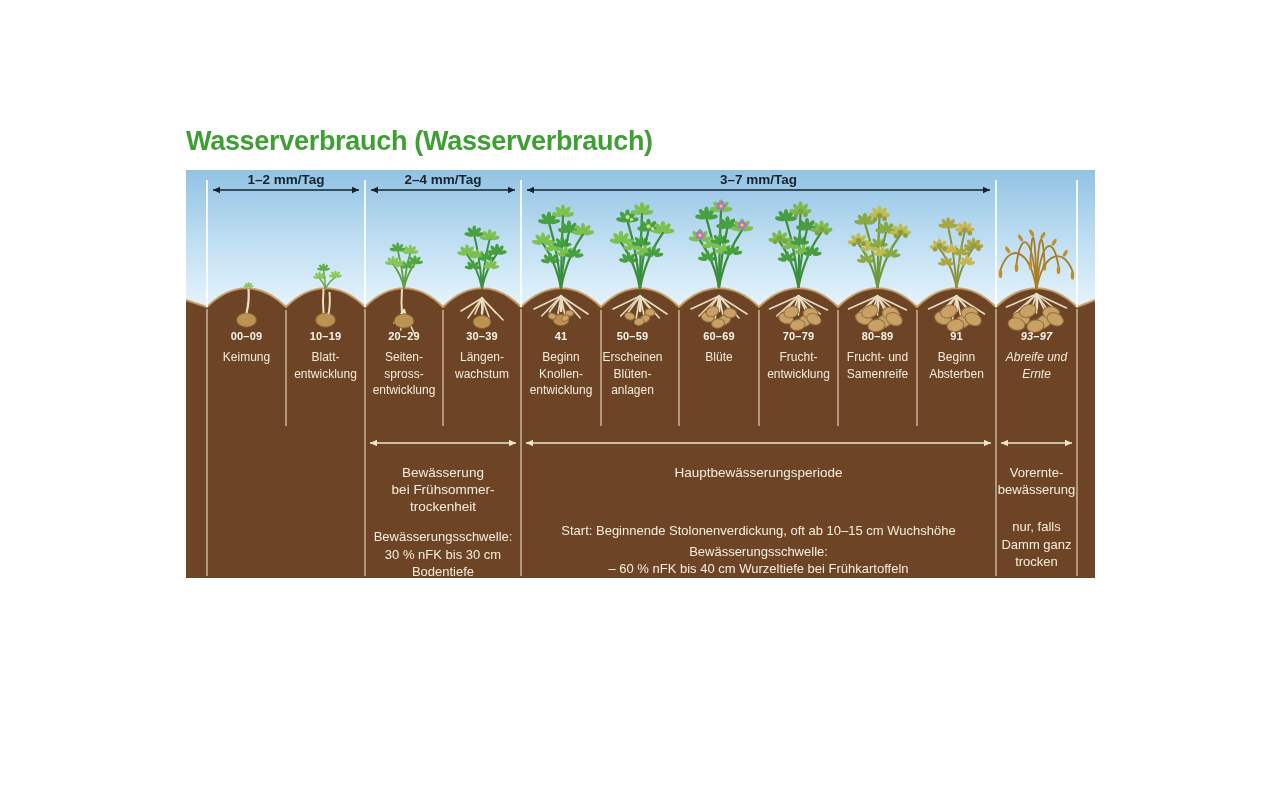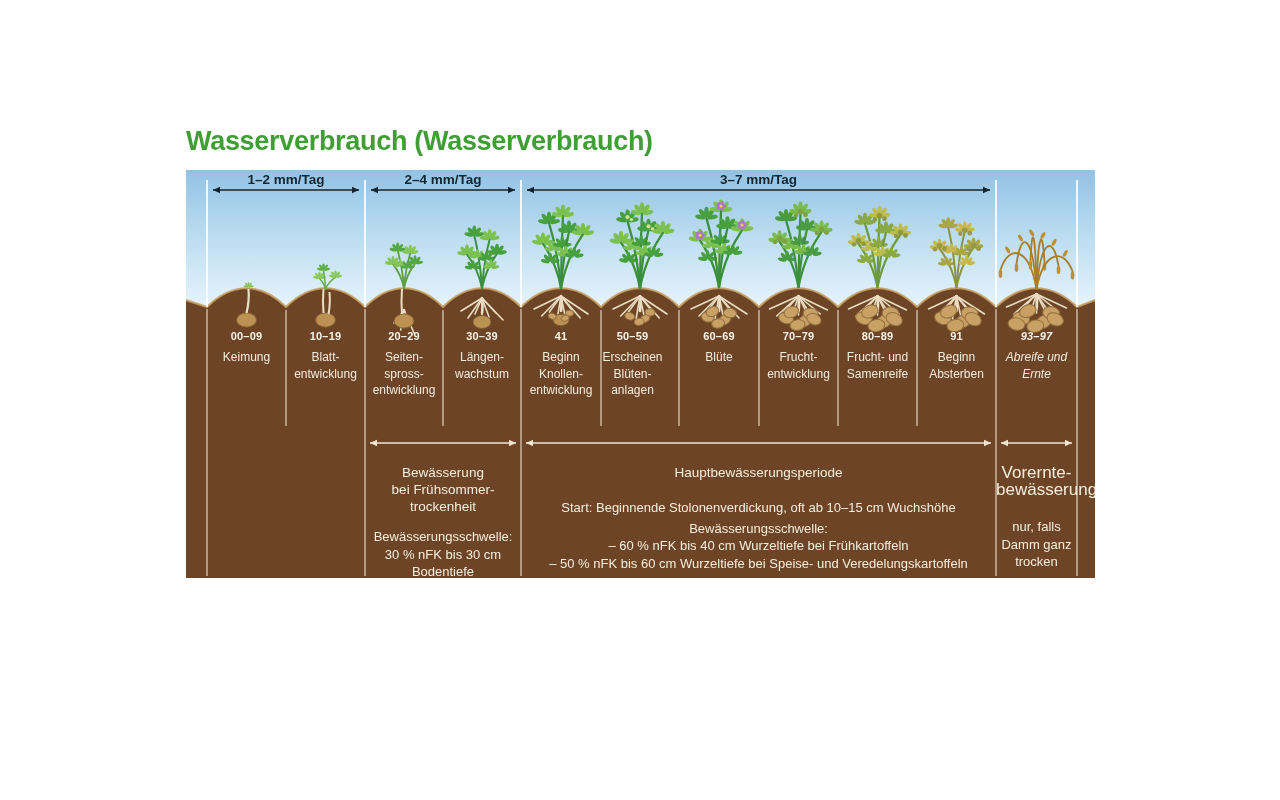--- a/index.html
+++ b/index.html
@@ -17,25 +17,25 @@
   .stage{position:absolute;top:160px;text-align:center;color:#f8f2e7}
   .stage-code{font-size:11px;font-weight:700;letter-spacing:0.2px}
   .stage-label{margin-top:7px;font-size:12px;line-height:16.5px;
                white-space:pre-line;color:#f2ebdc}
   .box{position:absolute;top:270px;bottom:0;color:#f4eddd;text-align:center}
   .box-heading{margin-top:24px;font-size:13.5px;font-weight:400;line-height:17px;white-space:pre-line}
   .box-body{font-size:13px;line-height:17.5px;white-space:pre-line}
   .box-early{left:179px;width:156px}
   .box-early .box-body{margin-top:13px}
   .box-main{left:335px;width:475px}
-  .box-main .box-start{margin-top:18px;font-size:13px;line-height:17px}
+  .box-main .box-start{margin-top:41px;font-size:13px;line-height:17px}
   .box-main .box-th-heading{margin-top:4px;font-size:13px;line-height:17px}
   .box-main .box-th-lines{font-size:13px;line-height:17.5px;white-space:pre-line}
   .box-pre{left:810px;width:81px}
-  .box-pre .box-heading{font-size:17px}
+  .box-pre .box-heading{font-size:13px}
   .box-pre .box-body{margin-top:20px}
 </style>
 </head>
 <body>
 
 <h1 class="title">Wasserverbrauch (Wasserverbrauch)</h1>
 
 <div class="diagram">
   <svg class="scene" width="909" height="408" viewBox="0 0 909 408">
       <path d="M0 130 L21 137 C 46.3 112 74.7 112 100 137 C 125.3 112 153.7 112 179 137 C 204.0 112 232.0 112 257 137 C 282.0 112 310.0 112 335 137 C 360.6 112 389.4 112 415 137 C 440.0 112 468.0 112 493 137 C 518.6 112 547.4 112 573 137 C 598.3 112 626.7 112 652 137 C 677.3 112 705.7 112 731 137 C 756.3 112 784.7 112 810 137 C 835.9 112 865.1 112 891 137 L909 130 L909 408 L0 408 Z" fill="#6d4526"></path>

